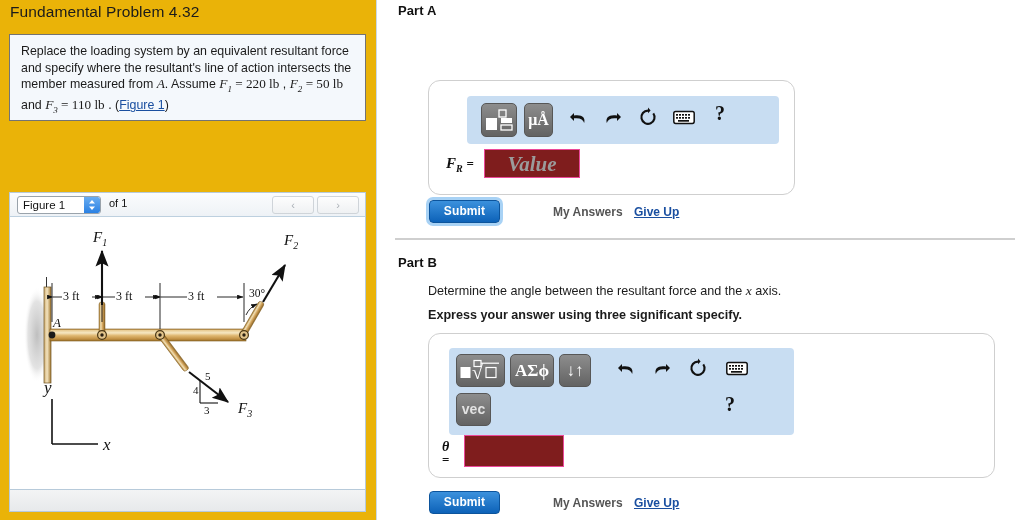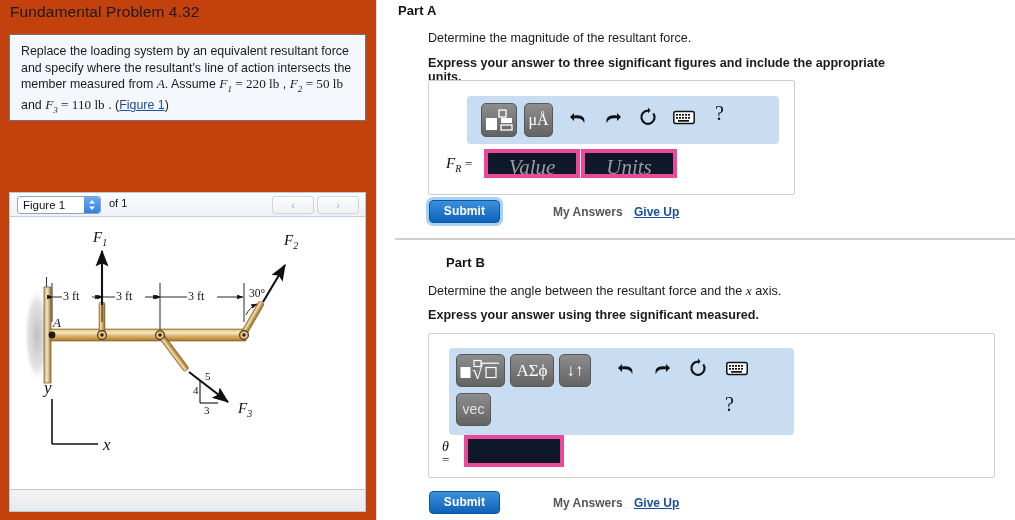--- a/index.html
+++ b/index.html
@@ -11,21 +11,21 @@
     font-family: "Liberation Sans", sans-serif;
     -webkit-font-smoothing: antialiased;
   }
 
   #page { position: relative; width: 1015px; height: 520px; }
 
   
   #left-panel {
     position: absolute; left: 0; top: 0;
     width: 377px; height: 520px;
-    background: #c2410c;
+    background: #eab308;
     border-right: 1px solid #c9d9e8;
   }
 
   #problem-title {
     position: absolute; left: 10px; top: 3px;
     font-size: 15.5px; color: #1b1b1b;
     letter-spacing: .1px;
   }
 
   #problem-box {
@@ -113,45 +113,46 @@
   }
   .prompt {
     font-size: 12.6px; color: #1b1b1b;
   }
   .prompt-bold {
     font-size: 12.6px; font-weight: bold; color: #1b1b1b;
   }
 
   .answer-box {
     border: 1px solid #cfcfcf;
-    border-radius: 2px;
+    border-radius: 12px;
     background: #fff;
     position: relative;
+    font-weight: bold;
   }
   .palette {
     position: absolute;
     background: #c8ddf2;
     border-radius: 4px;
   }
   .pbtn {
     position: absolute;
     background: linear-gradient(#8d8d8d,#636363);
     border: 1px solid #575757;
     border-radius: 5px;
     color: #fff;
     text-align: center;
     cursor: pointer;
     font-family: "Liberation Serif", serif;
   }
   .picon { position: absolute; cursor: pointer; color: #111; }
 
   .ansfield {
     position: absolute;
-    border: 4px solid #ec4899;
-    background: #0f172a;
+    border: 1px solid #ec4899;
+    background: #7f1d1d;
     cursor: text;
   }
   .ansph {
     font-family: "Liberation Serif", serif;
     font-style: italic; color: #9b9b9b;
     text-align: center;
   }
 
   .submit-btn {
     position: absolute;
@@ -302,23 +303,21 @@
       </div>
 
       <div id="figure-footer"></div>
     </div>
   </div>
 
   <div id="right-panel">
 
     <div class="part-heading" style="position:absolute;left:20px;top:3px;">Part A</div>
 
-    <div class="prompt" style="position:absolute;left:50px;top:31px;">Determine the magnitude of the resultant force.</div>
-
-    <div class="prompt-bold" style="position:absolute;left:50px;top:56px;">Express your answer to three significant figures and include the appropriate units.</div>
+
 
     <div class="answer-box" style="position:absolute;left:50px;top:80px;width:367px;height:115px;">
 
       <div class="palette" style="left:38px;top:15px;width:312px;height:48px;">
 
         <div class="pbtn" style="left:14px;top:7px;width:36px;height:34px;">
           <svg width="30" height="26" viewBox="0 0 30 26" style="margin-top:4px">
             <rect x="2" y="10" width="11" height="12" fill="#ffffff"></rect>
             <rect x="15" y="2" width="7" height="7" fill="none" stroke="#ffffff" stroke-width="1.3"></rect>
             <rect x="17" y="10" width="11" height="5" fill="#ffffff"></rect>
@@ -370,36 +369,33 @@
       </div>
 
       <div style="position:absolute;left:17px;top:74px;font-family:'Liberation Serif',serif;font-size:15px;color:#111;">
         <i>F</i><sub style="font-size:10px;font-style:italic">R</sub>
         <span style="font-style:normal;font-size:13px">=</span>
       </div>
 
       <div class="ansfield" style="left:55px;top:68px;width:96px;height:29px;">
         <div class="ansph" style="font-size:21px;line-height:28px;">Value</div>
       </div>
-      <div class="ansfield" style="left:152px;top:68px;width:96px;height:29px;">
-        <div class="ansph" style="font-size:21px;line-height:28px;">Units</div>
-      </div>
     </div>
 
     <div class="submit-btn submit-focus" style="left:51px;top:200px;">Submit</div>
     <div class="myanswers" style="left:175px;top:205px;">My Answers</div>
     <div class="giveup" style="left:256px;top:205px;">Give Up</div>
 
     <div id="part-divider"></div>
 
-    <div class="part-heading" style="position:absolute;left:20px;top:255px;margin-left:48px;">Part B</div>
+    <div class="part-heading" style="position:absolute;left:20px;top:255px;">Part B</div>
 
     <div class="prompt" style="position:absolute;left:50px;top:283px;"><span>Determine the angle between the resultant force and the </span><i style="font-family:'Liberation Serif',serif;font-size:13.5px;">x</i><span> axis.</span></div>
 
-    <div class="prompt-bold" style="position:absolute;left:50px;top:308px;">Express your answer using three significant measured.</div>
+    <div class="prompt-bold" style="position:absolute;left:50px;top:308px;">Express your answer using three significant specify.</div>
 
     <div class="answer-box" style="position:absolute;left:50px;top:333px;width:567px;height:145px;">
 
       <div class="palette" style="left:20px;top:14px;width:345px;height:87px;">
 
         <div class="pbtn" style="left:7px;top:6px;width:49px;height:33px;">
           <svg width="44" height="25" viewBox="0 0 44 25" style="margin-top:4px">
             <rect x="1.5" y="8" width="10" height="11" fill="#ffffff"></rect>
             <text x="13" y="20" font-family="Liberation Serif, serif" font-size="20" fill="#ffffff">√</text>
             <rect x="15" y="1.5" width="7" height="6" fill="none" stroke="#ffffff" stroke-width="1.2"></rect>

